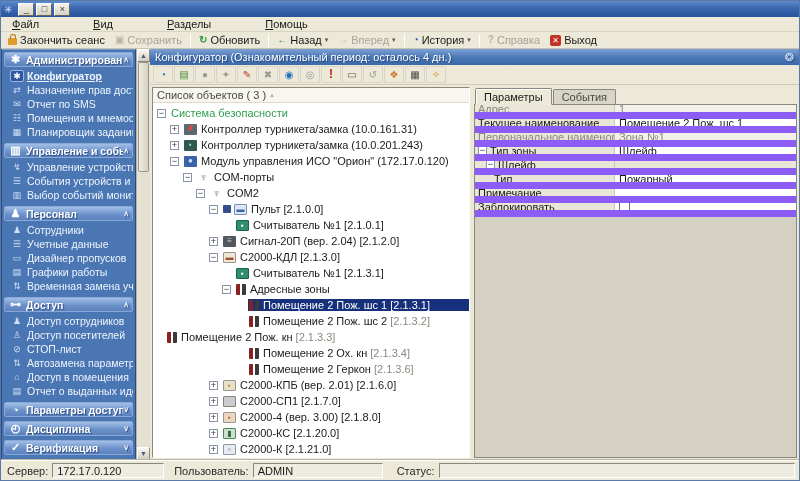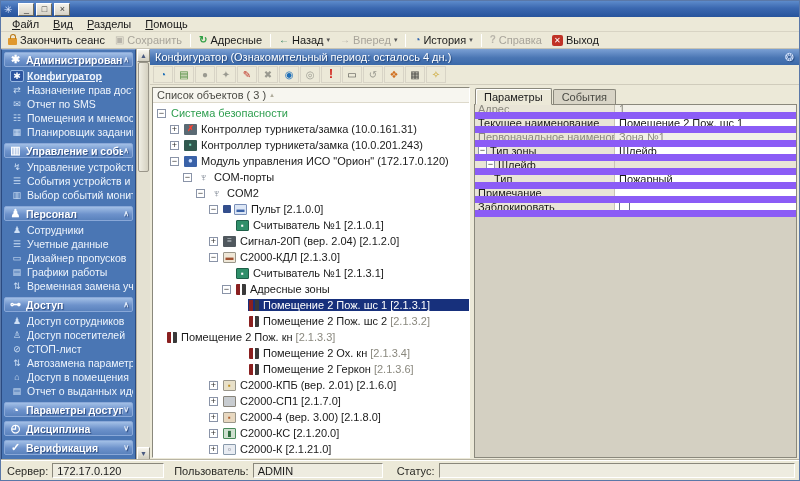--- a/index.html
+++ b/index.html
@@ -7,21 +7,21 @@
   body { font-family:"Liberation Sans", sans-serif; font-size:11px; color:#1a1a1a; background:#ece9d8; }
   .window { width:800px; height:481px; display:flex; flex-direction:column; border:1px solid #5a78a8; }
 
   
   .titlebar { height:16px; flex:none; background:linear-gradient(to bottom,#5d8bcb 0%,#3b68b0 45%,#27549c 100%); display:flex; align-items:center; padding:0 3px; color:#fff; }
   .titlebar .app-ic { font-size:10px; margin-right:4px; color:#d8e6ff; }
   .titlebar .ttl { font-weight:bold; font-size:10.5px; flex:1; white-space:nowrap; overflow:hidden; text-shadow:1px 1px 1px #1a3a70; }
   .winbtn { width:16px; height:13px; margin-left:2px; background:linear-gradient(#f4f2ea,#d6d2c6); border:1px solid #fff; border-right-color:#6a685c; border-bottom-color:#6a685c; font-size:9px; line-height:11px; text-align:center; color:#3a3a3a; cursor:default; }
 
   
-  .menubar { height:15px; flex:none; background:#ece9d8; border-bottom:1px solid #d8d4c4; display:flex; align-items:center; padding-left:4px; }
+  .menubar { height:15px; flex:none; background:#ece9d8; border-bottom:1px solid #d8d4c4; display:flex; align-items:center; padding-left:4px;gap:40px; }
   .menu-item { padding:0 7px; cursor:default; }
   .menu-item span.fl { text-decoration:underline; }
 
   
   .toolbar { height:17px; flex:none; background:#ece9d8; border-bottom:1px solid #c8c4b4; display:flex; align-items:center; padding-left:2px; }
   .tb-btn { display:flex; align-items:center; padding:1px 5px; height:16px; cursor:default; white-space:nowrap; }
   .tb-btn .gl { margin-right:3px; font-size:10px; line-height:12px; }
   .tb-btn .arr { font-size:7px; margin-left:3px; color:#555; }
   .tb-btn.disabled { color:#a8a49a; }
   .tb-btn.disabled .gl { color:#b8b4aa !important; }
@@ -148,21 +148,21 @@
         <span class="gl i-lock-icon"></span>
         <span>Закончить сеанс</span>
       </span>
       <span class="tb-btn disabled">
         <span class="gl c-save">▣</span>
         <span>Сохранить</span>
       </span>
       <span class="tb-sep"></span>
       <span class="tb-btn">
         <span class="gl c-refresh">↻</span>
-        <span>Адресные</span>
+        <span>Обновить</span>
       </span>
       <span class="tb-sep"></span>
       <span class="tb-btn">
         <span class="gl c-back">←</span>
         <span>Назад</span>
         <span class="arr">▾</span>
       </span>
       <span class="tb-btn disabled">
         <span class="gl c-forward">→</span>
         <span>Вперед</span>

